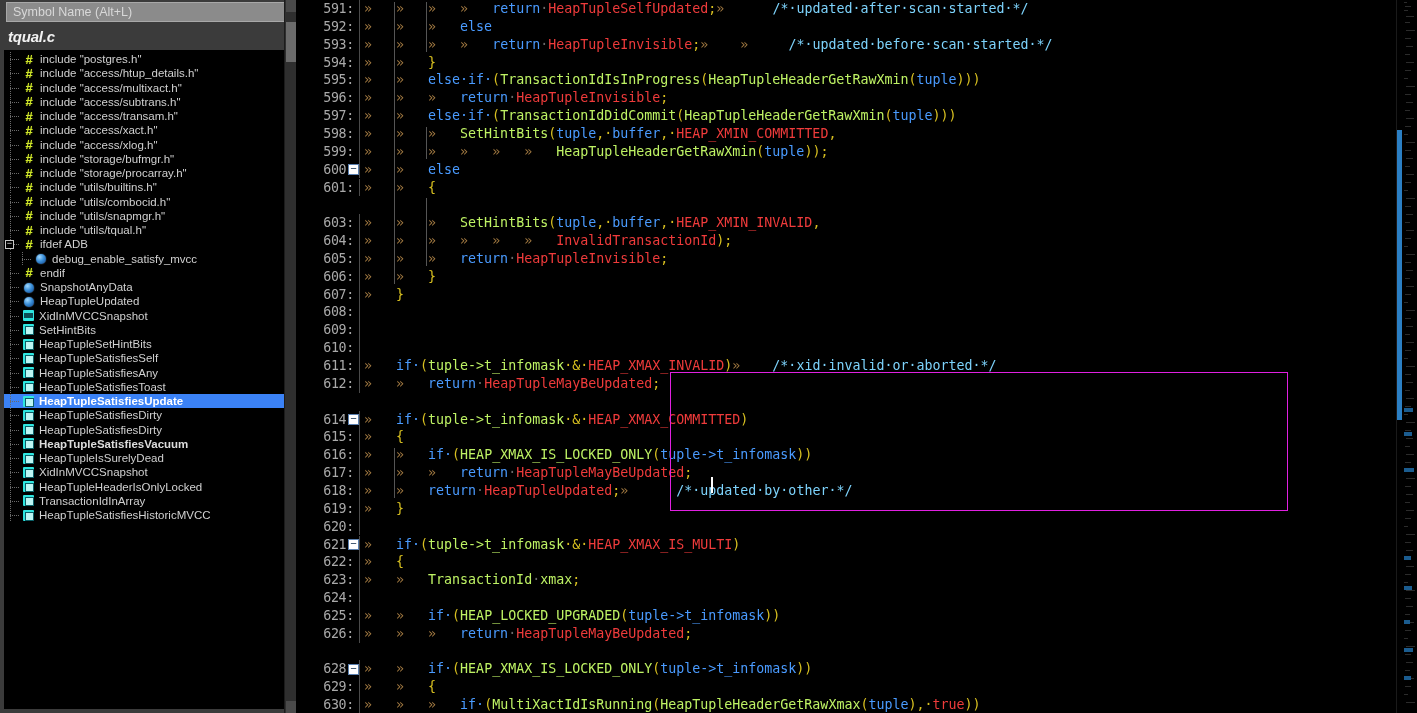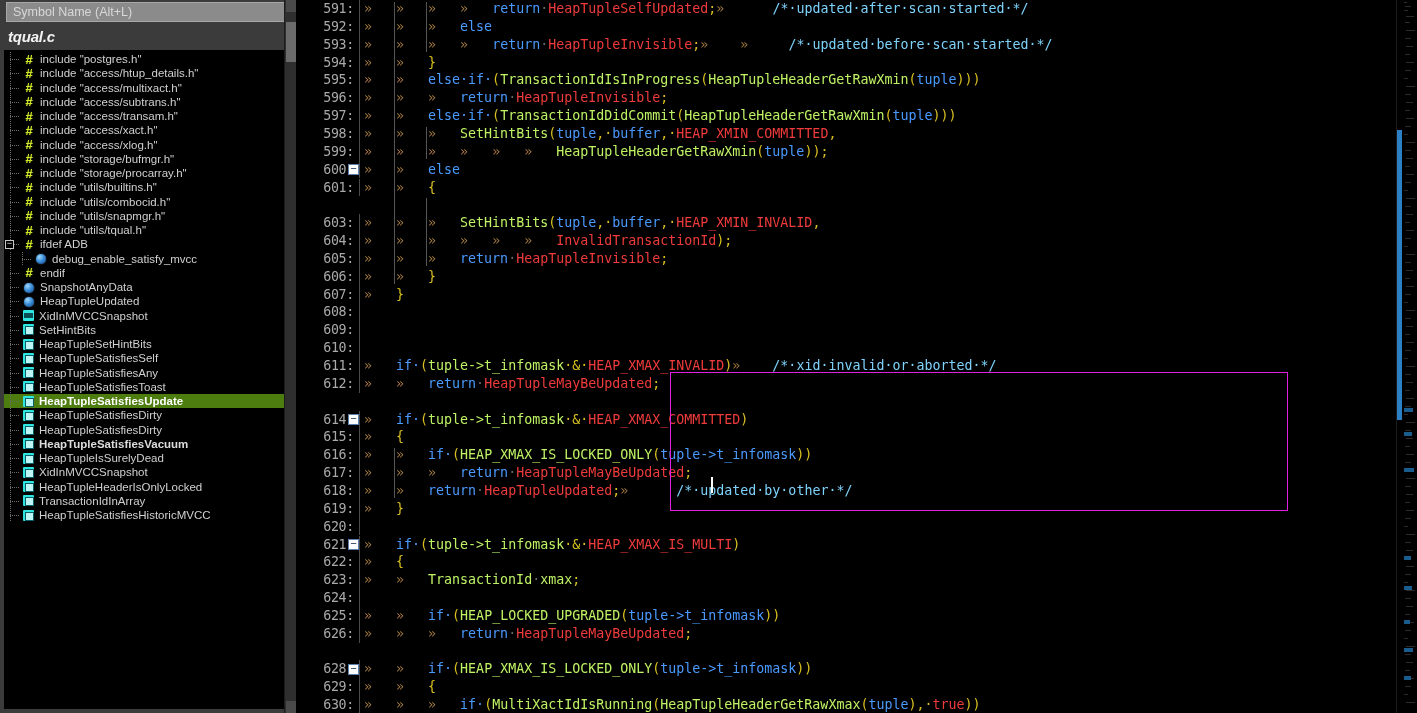--- a/index.html
+++ b/index.html
@@ -165,21 +165,21 @@
     border-radius: 1px;
   }
   .ico-macro::after {
     content: "";
     position: absolute;
     left: 1px; top: 3px;
     width: 9px; height: 5px;
     background: #0b4f56;
   }
   .tree-label { color: #d0d0d0; }
-  .tree-row.sel { background: #4d7c0f; }
+  .tree-row.sel { background: #3b82f6; }
   .tree-row.sel .tree-label { color: #ffffff; font-weight: bold; }
   .tree-label.bold { font-weight: bold; color: #dcdcdc; }
 
   #sidebar-scroll {
     position: absolute;
     right: 0px; top: 0px;
     width: 12px; height: 713px;
     background: #2f2f2f;
     border-left: 1px solid #1c1c1c;
   }

